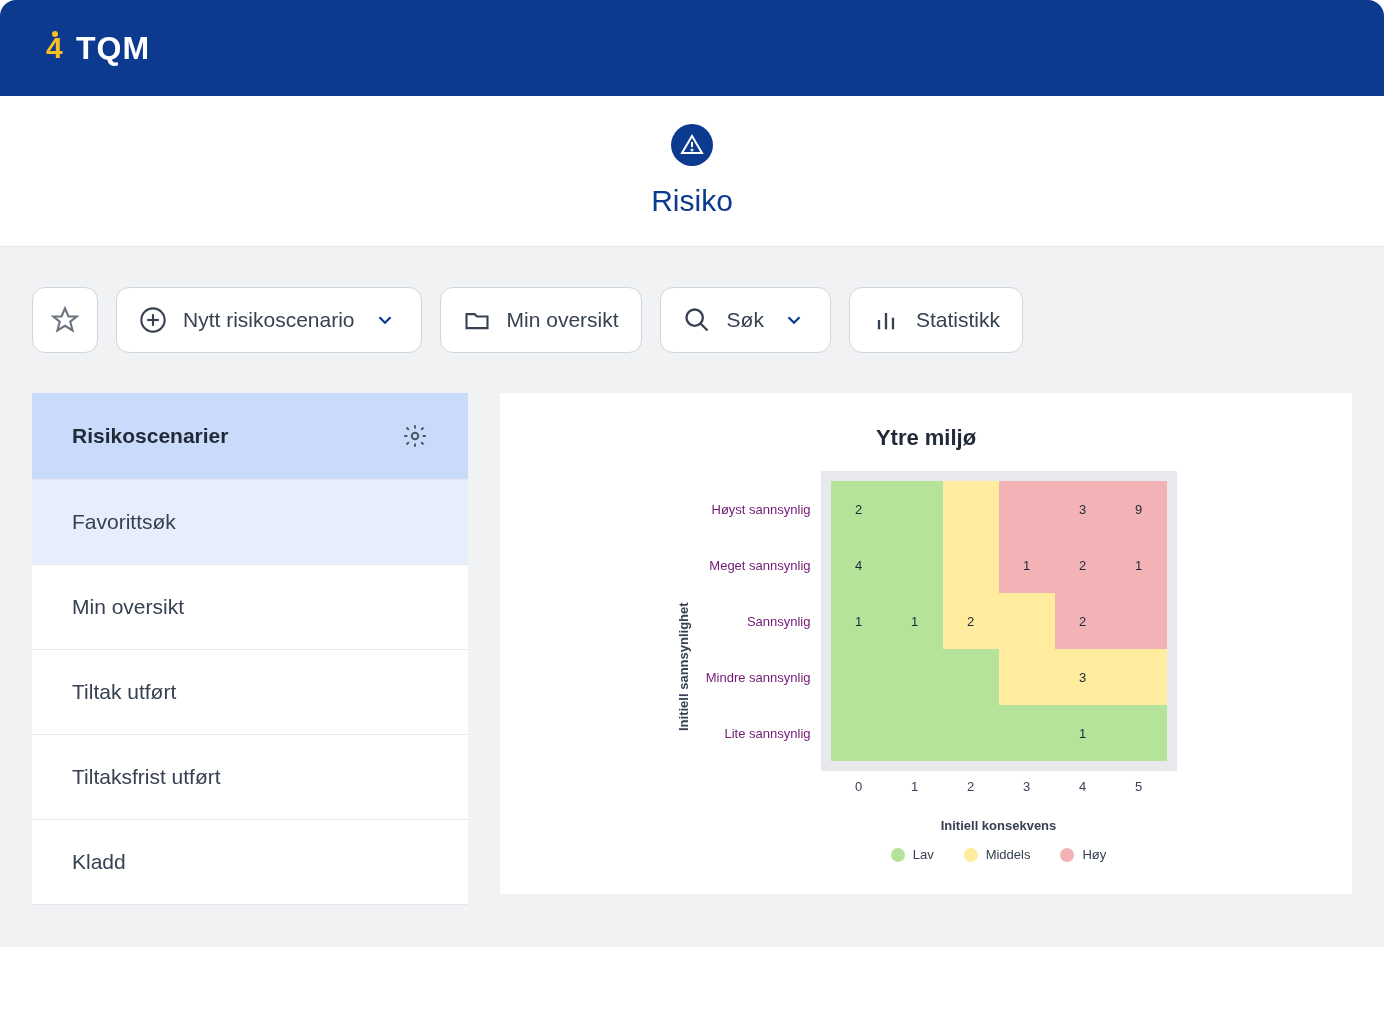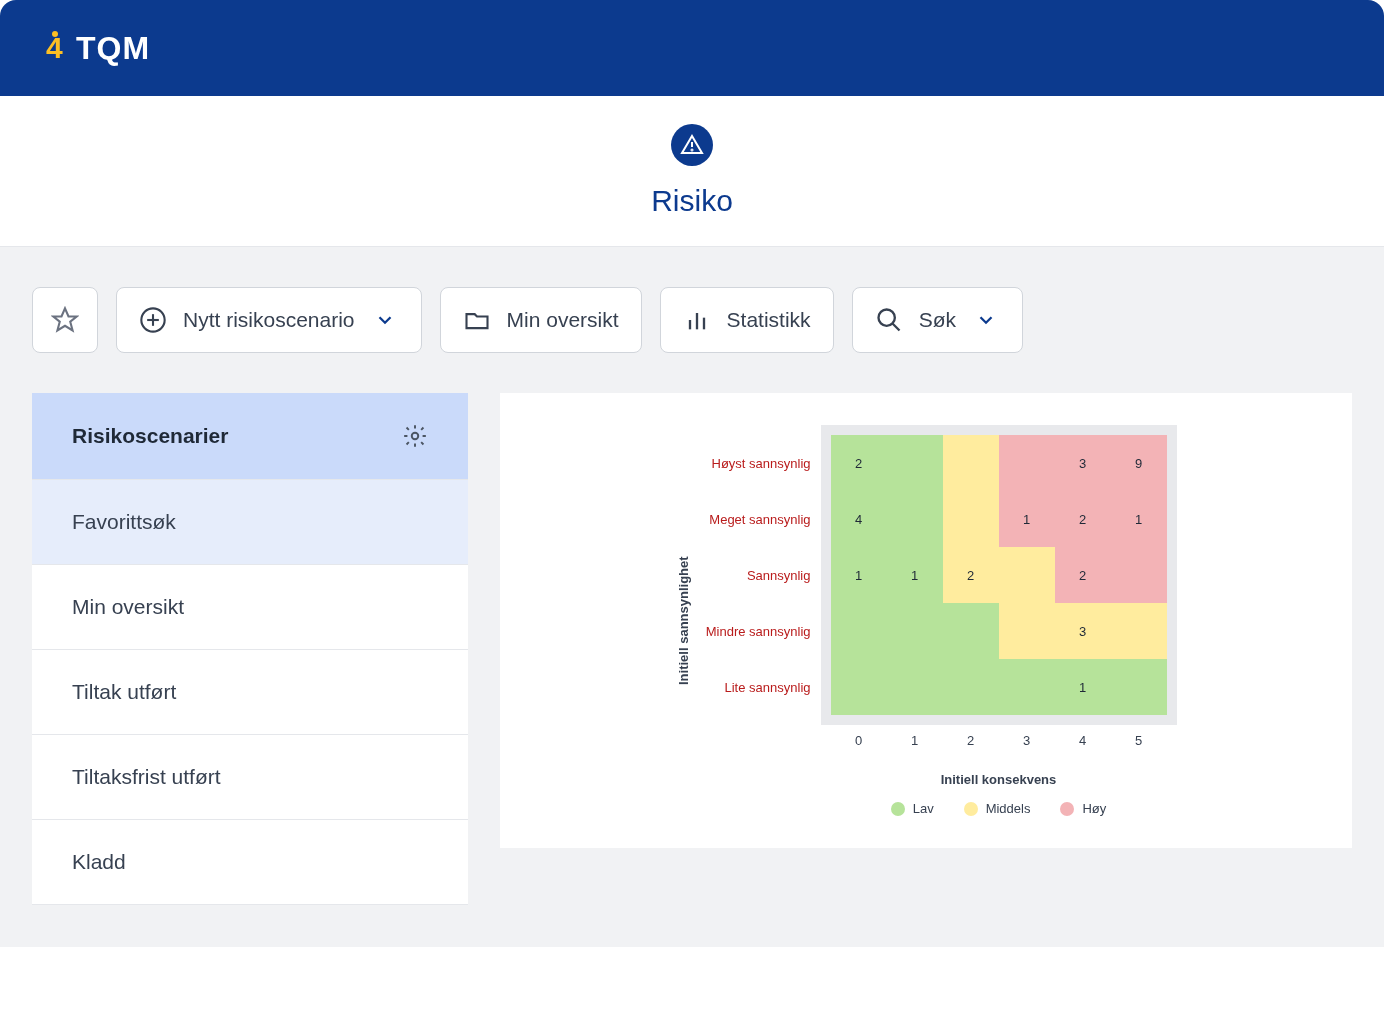--- a/index.html
+++ b/index.html
@@ -12,42 +12,42 @@
 .logo-icon { color: #fbbf24; font-weight: bold; font-size: 36px; position: relative; }
 .logo-text { color: #fff; font-size: 32px; font-weight: 700; letter-spacing: 1px; }
 
 .pageheader { background: #fff; padding: 28px 40px; display: flex; align-items: center; gap: 18px; border-bottom: 1px solid #e5e7eb; flex-direction: column; }
 .pageheader-icon { width: 42px; height: 42px; background: #0c3a8e; border-radius: 50%; display: flex; align-items: center; justify-content: center; }
 .pageheader-title { color: #0c3a8e; font-size: 30px; font-weight: 500; }
 
 .content { background: #f1f2f4; padding: 40px 32px; min-height: 700px; }
 
 .toolbar { display: flex; gap: 18px; margin-bottom: 40px; }
-.tool-btn { background: #fff; border: 1px solid #d1d5db; border-radius: 8px; height: 66px; display: flex; align-items: center; gap: 16px; padding: 0 22px; cursor: pointer; font-size: 21px; color: #374151; }
+.tool-btn { background: #fff; border: 1px solid #d1d5db; border-radius: 13px; height: 66px; display: flex; align-items: center; gap: 16px; padding: 0 22px; cursor: pointer; font-size: 21px; color: #374151; }
 .tool-btn.icon-only { width: 66px; justify-content: center; padding: 0; }
 .tool-icon { width: 28px; height: 28px; display: flex; align-items: center; justify-content: center; color: #374151; }
 .chevron { color: #0c3a8e; }
 
 .main-row { display: flex; gap: 32px; align-items: flex-start; }
 
 .sidebar { width: 436px; background: #fff; }
 .side-item { padding: 30px 40px; border-bottom: 1px solid #e5e7eb; display: flex; align-items: center; justify-content: space-between; cursor: pointer; font-size: 21px; color: #374151; }
 .side-item.active { background: #cadafa; font-weight: 600; color: #1f2937; }
 .side-item.fav { background: #e6edfb; }
 
 .panel { flex: 1; background: #fff; padding: 32px 40px; }
 
 .chart-title { text-align: center; font-size: 22px; font-weight: 700; color: #1f2937; margin-bottom: 20px; }
 
 .chart-wrap { display: flex; gap: 10px; justify-content: center; }
 
 .ylabel { writing-mode: vertical-rl; transform: rotate(180deg); font-size: 13px; font-weight: 700; color: #374151; display: flex; align-items: center; justify-content: center; }
 
 .chart-body { display: flex; flex-direction: column; }
-.row-label { width: 120px; text-align: right; padding-right: 10px; font-size: 13px; color: #b91c1c; }
+.row-label { width: 120px; text-align: right; padding-right: 10px; font-size: 13px; color: #701a75; }
 .matrix-cells-wrap { border: 10px solid #e8e9ec; display: flex; flex-direction: column; }
 .matrix-cells-row { display: flex; }
 .cell { width: 56px; height: 56px; display: flex; align-items: center; justify-content: center; font-size: 13px; color: #1f2937; }
 .lvl-g { background: #b6e39a; }
 .lvl-y { background: #ffec9e; }
 .lvl-r { background: #f3b3b6; }
 
 .xaxis { display: flex; margin-left: 130px; }
 .xaxis .tick { width: 56px; text-align: center; font-size: 13px; color: #374151; padding-top: 8px; }
 .xlabel { text-align: center; font-size: 13px; font-weight: 700; color: #374151; margin-top: 24px; margin-left: 120px; }
@@ -116,41 +116,41 @@
           <svg width="28" height="28" viewBox="0 0 24 24" fill="none" stroke="#374151" stroke-width="1.8">
               <path d="M3 7 L3 19 L21 19 L21 9 L12 9 L10 7 Z"></path>
             </svg>
         </span>
         <span>Min oversikt</span>
       </div>
 
       <div class="tool-btn">
         <span class="tool-icon">
           <svg width="28" height="28" viewBox="0 0 24 24" fill="none" stroke="#374151" stroke-width="2">
-              <line x1="6" y1="20" x2="6" y2="12"></line>
-              <line x1="12" y1="20" x2="12" y2="6"></line>
-              <line x1="18" y1="20" x2="18" y2="10"></line>
-            </svg>
-        </span>
-        <span>Statistikk</span>
-      </div>
-
-      <div class="tool-btn">
-        <span class="tool-icon">
-          <svg width="28" height="28" viewBox="0 0 24 24" fill="none" stroke="#374151" stroke-width="2">
               <circle cx="10" cy="10" r="7"></circle>
               <line x1="15" y1="15" x2="21" y2="21"></line>
             </svg>
         </span>
         <span>Søk</span>
         <span class="tool-icon chevron">
           <svg width="22" height="22" viewBox="0 0 24 24" fill="none" stroke="#0c3a8e" stroke-width="2.5">
               <polyline points="6,9 12,15 18,9"></polyline>
             </svg>
         </span>
+      </div>
+
+      <div class="tool-btn">
+        <span class="tool-icon">
+          <svg width="28" height="28" viewBox="0 0 24 24" fill="none" stroke="#374151" stroke-width="2">
+              <line x1="6" y1="20" x2="6" y2="12"></line>
+              <line x1="12" y1="20" x2="12" y2="6"></line>
+              <line x1="18" y1="20" x2="18" y2="10"></line>
+            </svg>
+        </span>
+        <span>Statistikk</span>
       </div>
     </div>
 
     <div class="main-row">
       <div class="sidebar" id="sidebar">
           <div class="side-item active">
             <span>Risikoscenarier</span>
             <span>
               <svg width="26" height="26" viewBox="0 0 24 24" fill="none" stroke="#4b5563" stroke-width="1.8">
                 <circle cx="12" cy="12" r="3"></circle>
@@ -169,20 +169,21 @@
           </div>
           <div class="side-item">
             <span>Tiltaksfrist utført</span>
           </div>
           <div class="side-item">
             <span>Kladd</span>
           </div>
         </div>
 
       <div class="panel">
+        <div class="chart-title">Ytre miljø</div>
 
         <div class="chart-wrap">
           <div class="ylabel">Initiell sannsynlighet</div>
 
           <div class="chart-body" id="chart-body">
               <div style="display: flex;">
                 <div style="display: flex; flex-direction: column; padding-top: 10px;">
                   <div class="row-label" style="height: 56px; display: flex; align-items: center; justify-content: flex-end;">Høyst sannsynlig</div>
                   <div class="row-label" style="height: 56px; display: flex; align-items: center; justify-content: flex-end;">Meget sannsynlig</div>
                   <div class="row-label" style="height: 56px; display: flex; align-items: center; justify-content: flex-end;">Sannsynlig</div>

